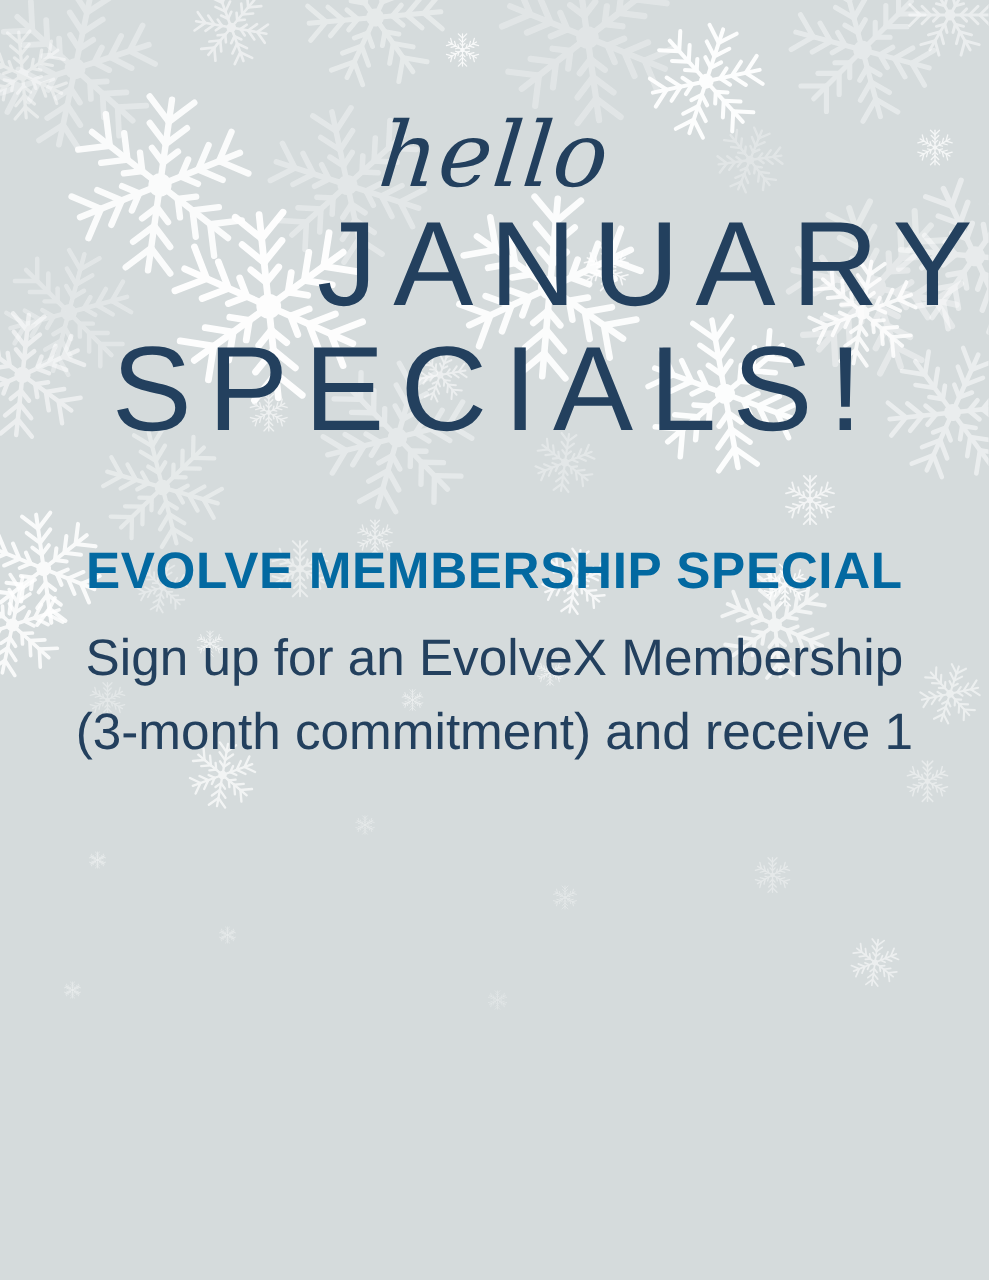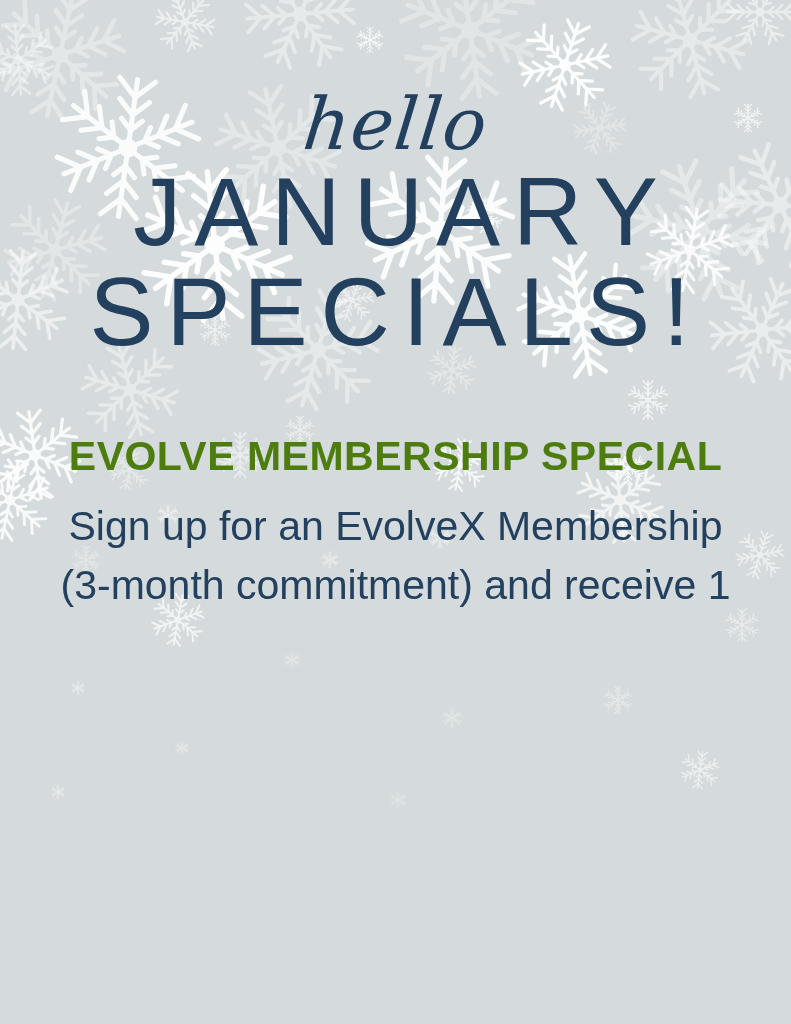--- a/index.html
+++ b/index.html
@@ -55,40 +55,41 @@
     font-weight:300;
     color:#23405e;
     line-height:0.96;
     display:block;
   }
 
   .title-line.l1 {
     font-size:96px;
     letter-spacing:13px;
     padding-left:13px;
+    text-align:right;
   }
 
   .title-line.l2 {
     font-size:96px;
     letter-spacing:13px;
     padding-left:1px;
     margin-top:8px;
   }
 
   .section { width:100%; }
 
   .section.first  { margin-top:76px; }
   .section.second { margin-top:62px; }
 
   .section-heading {
     font-family:"Liberation Sans Narrow","Liberation Sans", sans-serif;
     font-weight:700;
     font-size:41px;
     letter-spacing:0.5px;
-    color:#4d7c0f;
+    color:#0369a1;
     line-height:1.1;
   }
 
   .section-body {
     margin-top:18px;
     font-family:"Liberation Sans", sans-serif;
     font-weight:400;
     font-size:41px;
     line-height:1.42;
     color:#23405e;

